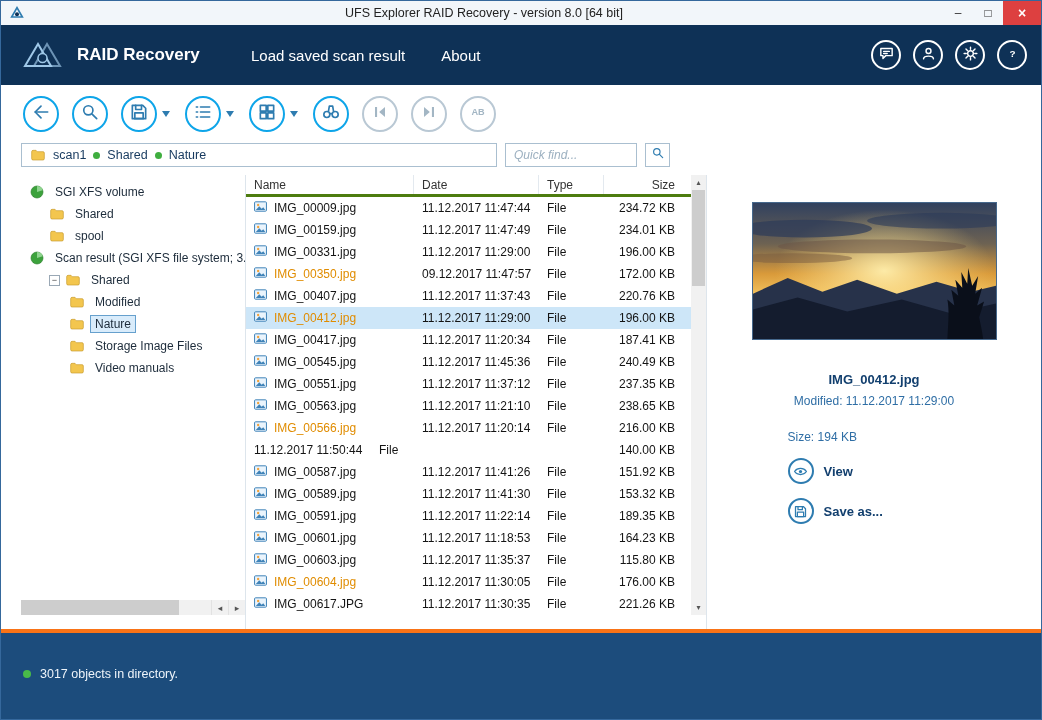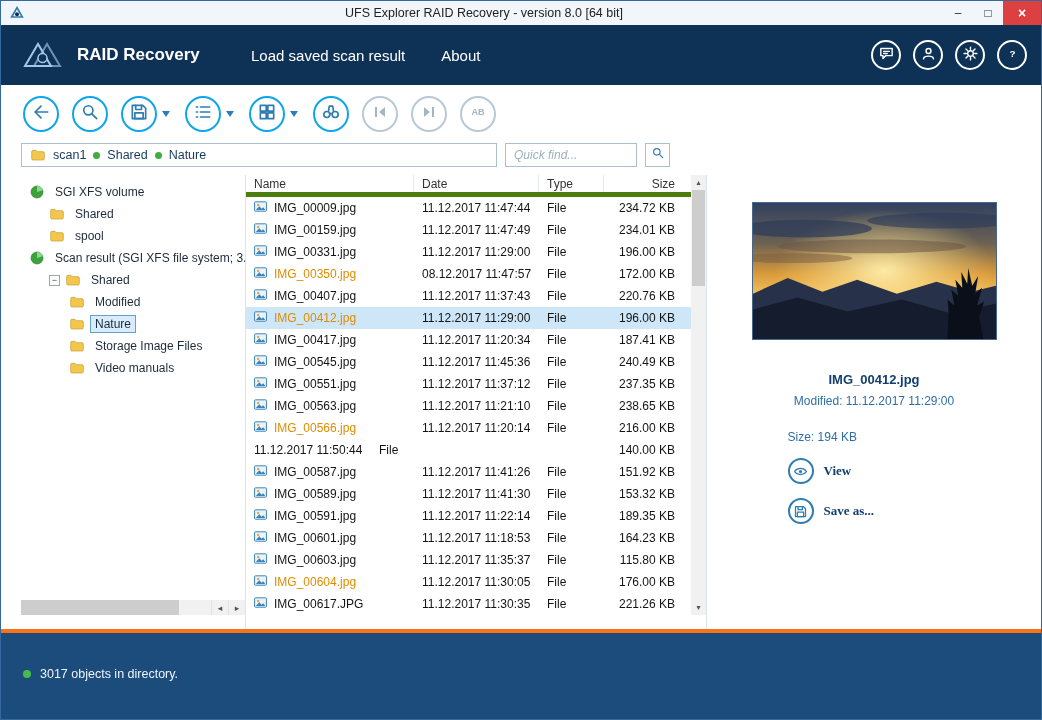--- a/index.html
+++ b/index.html
@@ -54,21 +54,21 @@
   .expander { width:11px; height:11px; border:1px solid #9aa8b5; font-size:9px; line-height:9px; text-align:center; color:#444; background:#fff; flex:0 0 auto; }
   .tlabel { padding:1px 4px; border:1px solid transparent; }
   .tlabel.sel { background:#d9ecfb; border:1px solid #66a0cd; }
   .tree-hscroll { height:15px; background:#f1f1f1; display:flex; align-items:center; position:relative; flex:0 0 auto; margin-bottom:14px; }
   .hthumb { position:absolute; left:0; top:0; width:158px; height:15px; background:#cdcdcd; }
   .sb-btns { margin-left:auto; display:flex; }
   .sb-btn { width:17px; height:15px; display:flex; align-items:center; justify-content:center; font-size:9px; color:#555; cursor:pointer; border-left:1px solid #e2e2e2; }
 
   
   .files { width:462px; border-left:1px solid #dde5ec; border-right:1px solid #dde5ec; position:relative; display:flex; flex-direction:column; }
-  .thead { display:flex; height:22px; border-bottom:5px solid #4d7c0f; flex:0 0 auto; margin-right:15px; }
+  .thead { display:flex; height:22px; border-bottom:3px solid #4d7c0f; flex:0 0 auto; margin-right:15px; }
   .th { font-size:12px; color:#333; display:flex; align-items:center; padding-left:8px; border-right:1px solid #e3e9ef; cursor:pointer; }
   .th0 { width:168px; } .th1 { width:125px; } .th2 { width:65px; }
   .th3 { flex:1; justify-content:flex-end; padding-right:16px; border-right:none; }
   .tbody { flex:1; overflow:hidden; }
   .fr { display:flex; height:22px; align-items:center; cursor:pointer; margin-right:15px; }
   .fr.frsel { background:#cde6f8; }
   .fc { font-size:12px; color:#141414; }
   .c0 { width:168px; display:flex; align-items:center; gap:6px; padding-left:7px; overflow:hidden; }
   .c0 svg { width:15px; height:15px; flex:0 0 auto; }
   .fname { white-space:nowrap; }
@@ -85,21 +85,21 @@
   .preview { flex:1; display:flex; flex-direction:column; align-items:center; }
   .pimg { margin-top:27px; width:245px; height:138px; border:1px solid #46688c; }
   .pimg svg { width:100%; height:100%; display:block; }
   .pname { margin-top:32px; font-size:13px; font-weight:bold; color:#123f6e; }
   .pmod { margin-top:7px; font-size:12px; color:#2f6ea5; }
   .pblock { width:245px; padding-left:36px; margin-top:22px; }
   .psize { font-size:12px; color:#2f6ea5; }
   .paction { display:flex; align-items:center; gap:10px; margin-top:14px; cursor:pointer; }
   .paction .pico { width:26px; height:26px; border:2px solid #2e7cb0; border-radius:50%; color:#2e7cb0; display:flex; align-items:center; justify-content:center; flex:0 0 auto; }
   .paction .pico svg { width:15px; height:15px; }
-  .paction .plabel { font-size:13px; font-weight:bold; color:#123f6e;font-family:Liberation Serif, serif; }
+  .paction .plabel { font-size:13px; font-weight:bold; color:#123f6e; }
 
   
   .statusbar { height:90px; background:#1c4c7c; border-top:4px solid #f97316; flex:0 0 auto; padding:34px 0 0 22px; display:flex; align-items:flex-start; gap:9px; }
   .gdot2 { width:8px; height:8px; border-radius:50%; background:#49bb49; margin-top:3px; flex:0 0 auto; }
   .status-text { color:#eef4fa; font-size:12.5px; }
 </style>
 </head>
 <body>
 
 <div class="window">
@@ -409,21 +409,21 @@
           </div>
           <div class="fr">
             <div class="fc c0">
               <span><svg viewBox="0 0 24 24">
                   <rect x="2.5" y="4.5" width="19" height="15" rx="1.5" fill="#eaf4fc" stroke="#3f83b8" stroke-width="1.6"></rect>
                   <circle cx="8.2" cy="9.6" r="1.9" fill="#f2a33c"></circle>
                   <path d="M4.5 17.5 L10 11.5 L13.8 15.5 L16.4 13 L19.7 17.5 Z" fill="#3f83b8"></path>
                 </svg></span>
               <span class="fname orange">IMG_00350.jpg</span>
             </div>
-            <div class="fc c1">08.12.2017 11:47:57</div>
+            <div class="fc c1">09.12.2017 11:47:57</div>
             <div class="fc c2">File</div>
             <div class="fc c3">172.00 KB</div>
           </div>
           <div class="fr">
             <div class="fc c0">
               <span><svg viewBox="0 0 24 24">
                   <rect x="2.5" y="4.5" width="19" height="15" rx="1.5" fill="#eaf4fc" stroke="#3f83b8" stroke-width="1.6"></rect>
                   <circle cx="8.2" cy="9.6" r="1.9" fill="#f2a33c"></circle>
                   <path d="M4.5 17.5 L10 11.5 L13.8 15.5 L16.4 13 L19.7 17.5 Z" fill="#3f83b8"></path>
                 </svg></span>

